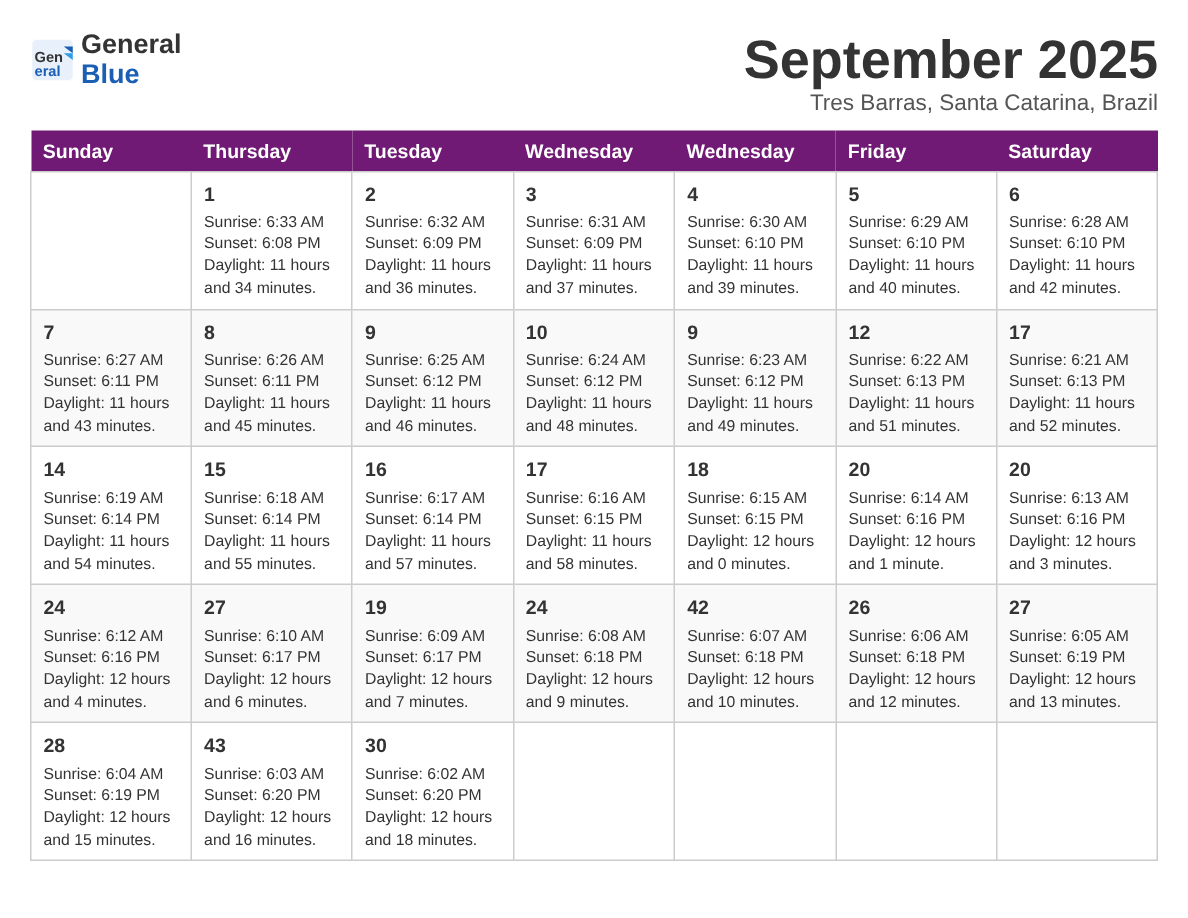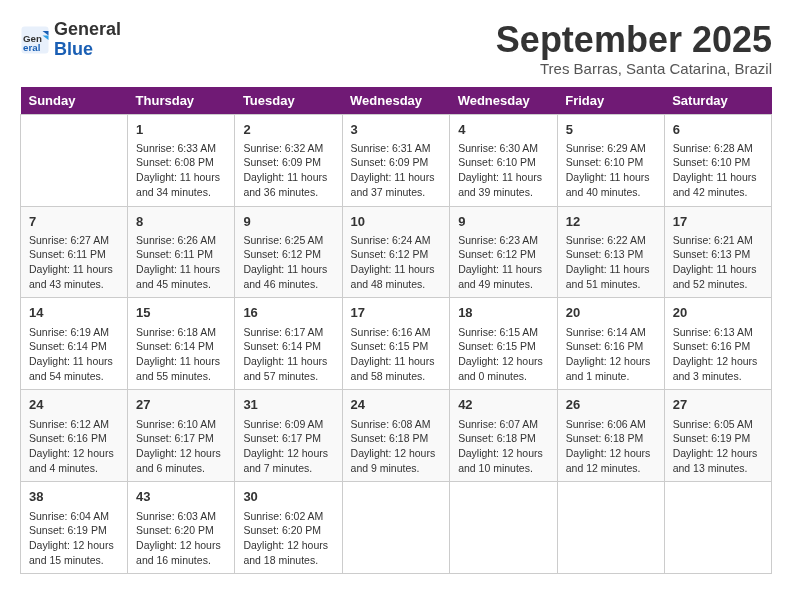--- a/index.html
+++ b/index.html
@@ -209,21 +209,21 @@
       <tr>
         <td>
           <div class="day-num">24</div>
           <div class="day-info">Sunrise: 6:12 AM<br>Sunset: 6:16 PM<br>Daylight: 12 hours and 4 minutes.</div>
         </td>
         <td>
           <div class="day-num">27</div>
           <div class="day-info">Sunrise: 6:10 AM<br>Sunset: 6:17 PM<br>Daylight: 12 hours and 6 minutes.</div>
         </td>
         <td>
-          <div class="day-num">31</div>
+          <div class="day-num">19</div>
           <div class="day-info">Sunrise: 6:09 AM<br>Sunset: 6:17 PM<br>Daylight: 12 hours and 7 minutes.</div>
         </td>
         <td>
           <div class="day-num">24</div>
           <div class="day-info">Sunrise: 6:08 AM<br>Sunset: 6:18 PM<br>Daylight: 12 hours and 9 minutes.</div>
         </td>
         <td>
           <div class="day-num">42</div>
           <div class="day-info">Sunrise: 6:07 AM<br>Sunset: 6:18 PM<br>Daylight: 12 hours and 10 minutes.</div>
         </td>
@@ -231,21 +231,21 @@
           <div class="day-num">26</div>
           <div class="day-info">Sunrise: 6:06 AM<br>Sunset: 6:18 PM<br>Daylight: 12 hours and 12 minutes.</div>
         </td>
         <td>
           <div class="day-num">27</div>
           <div class="day-info">Sunrise: 6:05 AM<br>Sunset: 6:19 PM<br>Daylight: 12 hours and 13 minutes.</div>
         </td>
       </tr>
       <tr>
         <td>
-          <div class="day-num">38</div>
+          <div class="day-num">28</div>
           <div class="day-info">Sunrise: 6:04 AM<br>Sunset: 6:19 PM<br>Daylight: 12 hours and 15 minutes.</div>
         </td>
         <td>
           <div class="day-num">43</div>
           <div class="day-info">Sunrise: 6:03 AM<br>Sunset: 6:20 PM<br>Daylight: 12 hours and 16 minutes.</div>
         </td>
         <td>
           <div class="day-num">30</div>
           <div class="day-info">Sunrise: 6:02 AM<br>Sunset: 6:20 PM<br>Daylight: 12 hours and 18 minutes.</div>
         </td>

